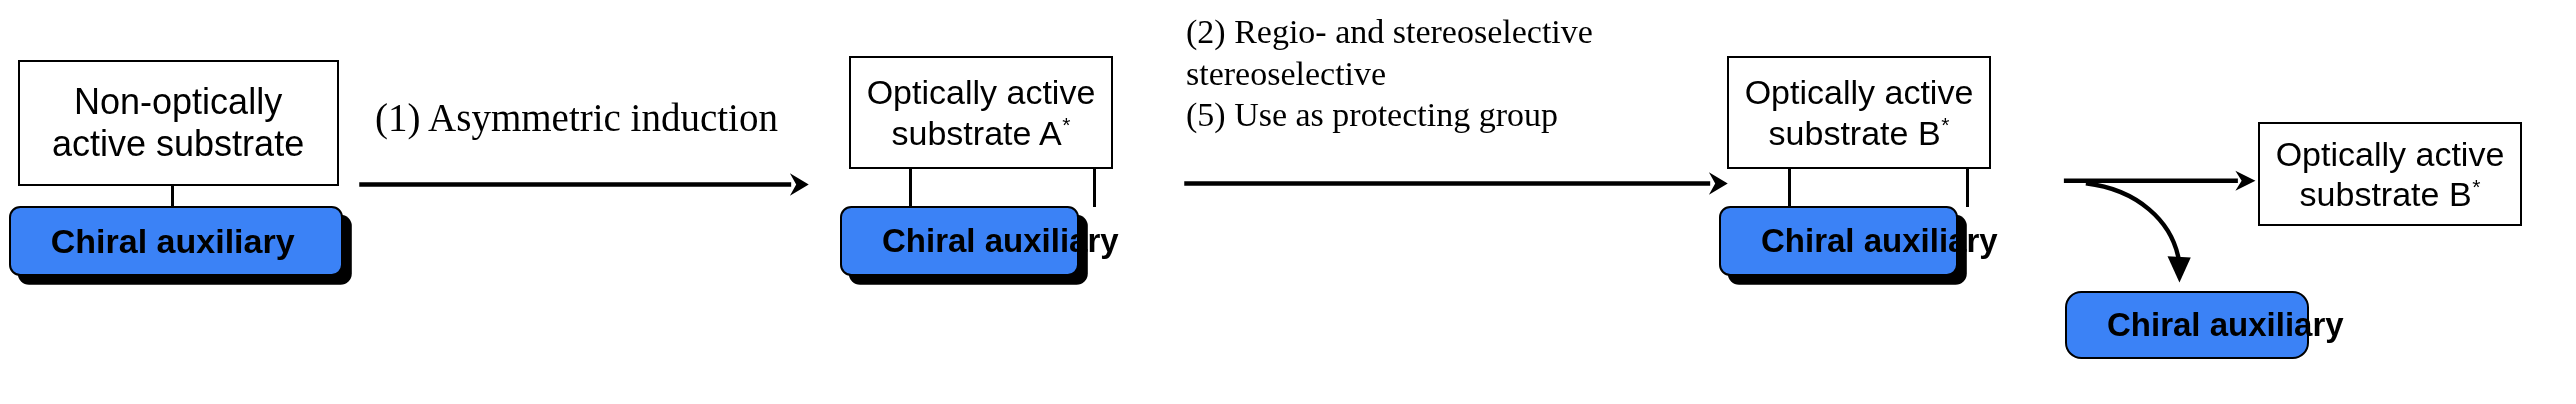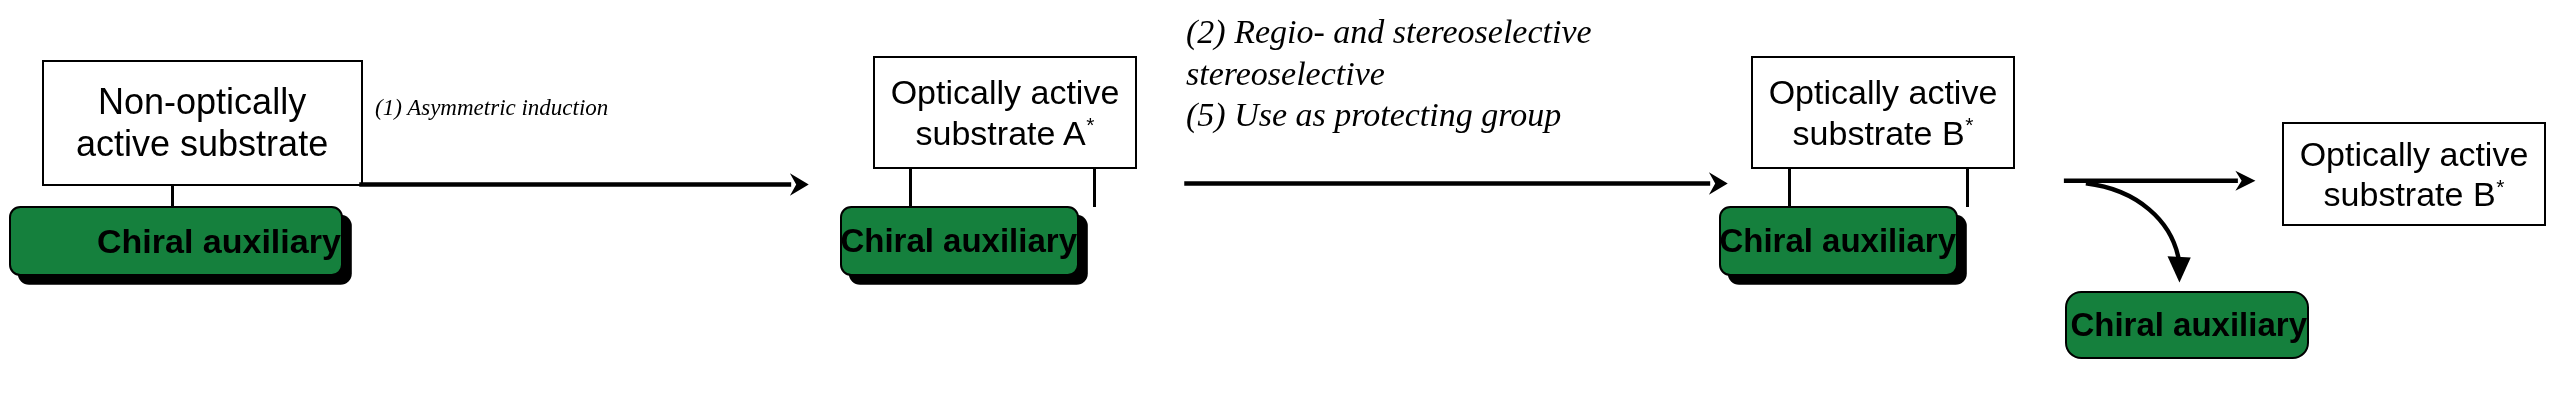--- a/index.html
+++ b/index.html
@@ -25,41 +25,40 @@
     background: #ffffff;
     display: flex;
     flex-direction: column;
     align-items: center;
     justify-content: center;
     font-family: "Liberation Sans", sans-serif;
     font-weight: 400;
     color: #000000;
     line-height: 1.18;
     text-align: center;
-    margin-left: 24px;
   }
   .substrate-line {
     display: block;
     white-space: nowrap;
   }
   .star {
     font-size: 0.62em;
     vertical-align: super;
     line-height: 0;
     margin-left: 0.6px;
   }
 
   
   .aux-box {
     position: absolute;
     box-sizing: border-box;
-    background: #15803d;
+    background: #3b82f6;
     display: flex;
     align-items: center;
-    justify-content: flex-end;
+    justify-content: flex-start;
     font-family: "Liberation Sans", sans-serif;
     font-weight: bold;
     color: #000000;
     white-space: nowrap;
     padding-left: 40px;
   }
   .aux-shadowed {
     border: 2.5px solid #000000;
     border-radius: 11.3px;
     box-shadow: 8.8px 8.8px 0 0 #000000;
@@ -80,21 +79,20 @@
   
   .arrow-wrap {
     position: absolute;
   }
   .arrow-wrap svg { display: block; }
 
   
   .caption {
     position: absolute;
     font-family: "Liberation Serif", serif;
-    font-style: italic;
     color: #000000;
     white-space: nowrap;
     line-height: 1.22;
   }
   .caption-block { white-space: nowrap; display: block; }
 </style>
 </head>
 <body>
 
 <div id="scheme">
@@ -103,21 +101,21 @@
     <span class="substrate-line">Non-optically</span>
     <span class="substrate-line">active substrate</span>
   </div>
 
   <div class="connector" style="left:171px; top:184px; height:24px;"></div>
 
   <div class="aux-box aux-shadowed" style="left:8.8px; top:206px; width:334px; height:70px; font-size:34px;">
     <span>Chiral auxiliary</span>
   </div>
 
-  <div class="caption" style="left:375px; top:94px; font-size:23px;">
+  <div class="caption" style="left:375px; top:94px; font-size:39px;">
     <span class="caption-block">(1) Asymmetric induction</span>
   </div>
 
   <div class="arrow-wrap" style="left:358px; top:168px;">
     <svg width="452" height="33" viewBox="0 0 720 52" xmlns="http://www.w3.org/2000/svg">
       <line x1="2" y1="26" x2="690" y2="26" stroke="#000000" stroke-width="7"></line>
       <polygon points="688,8 718,26 688,44 698,26" fill="#000000"></polygon>
     </svg>
   </div>
 

